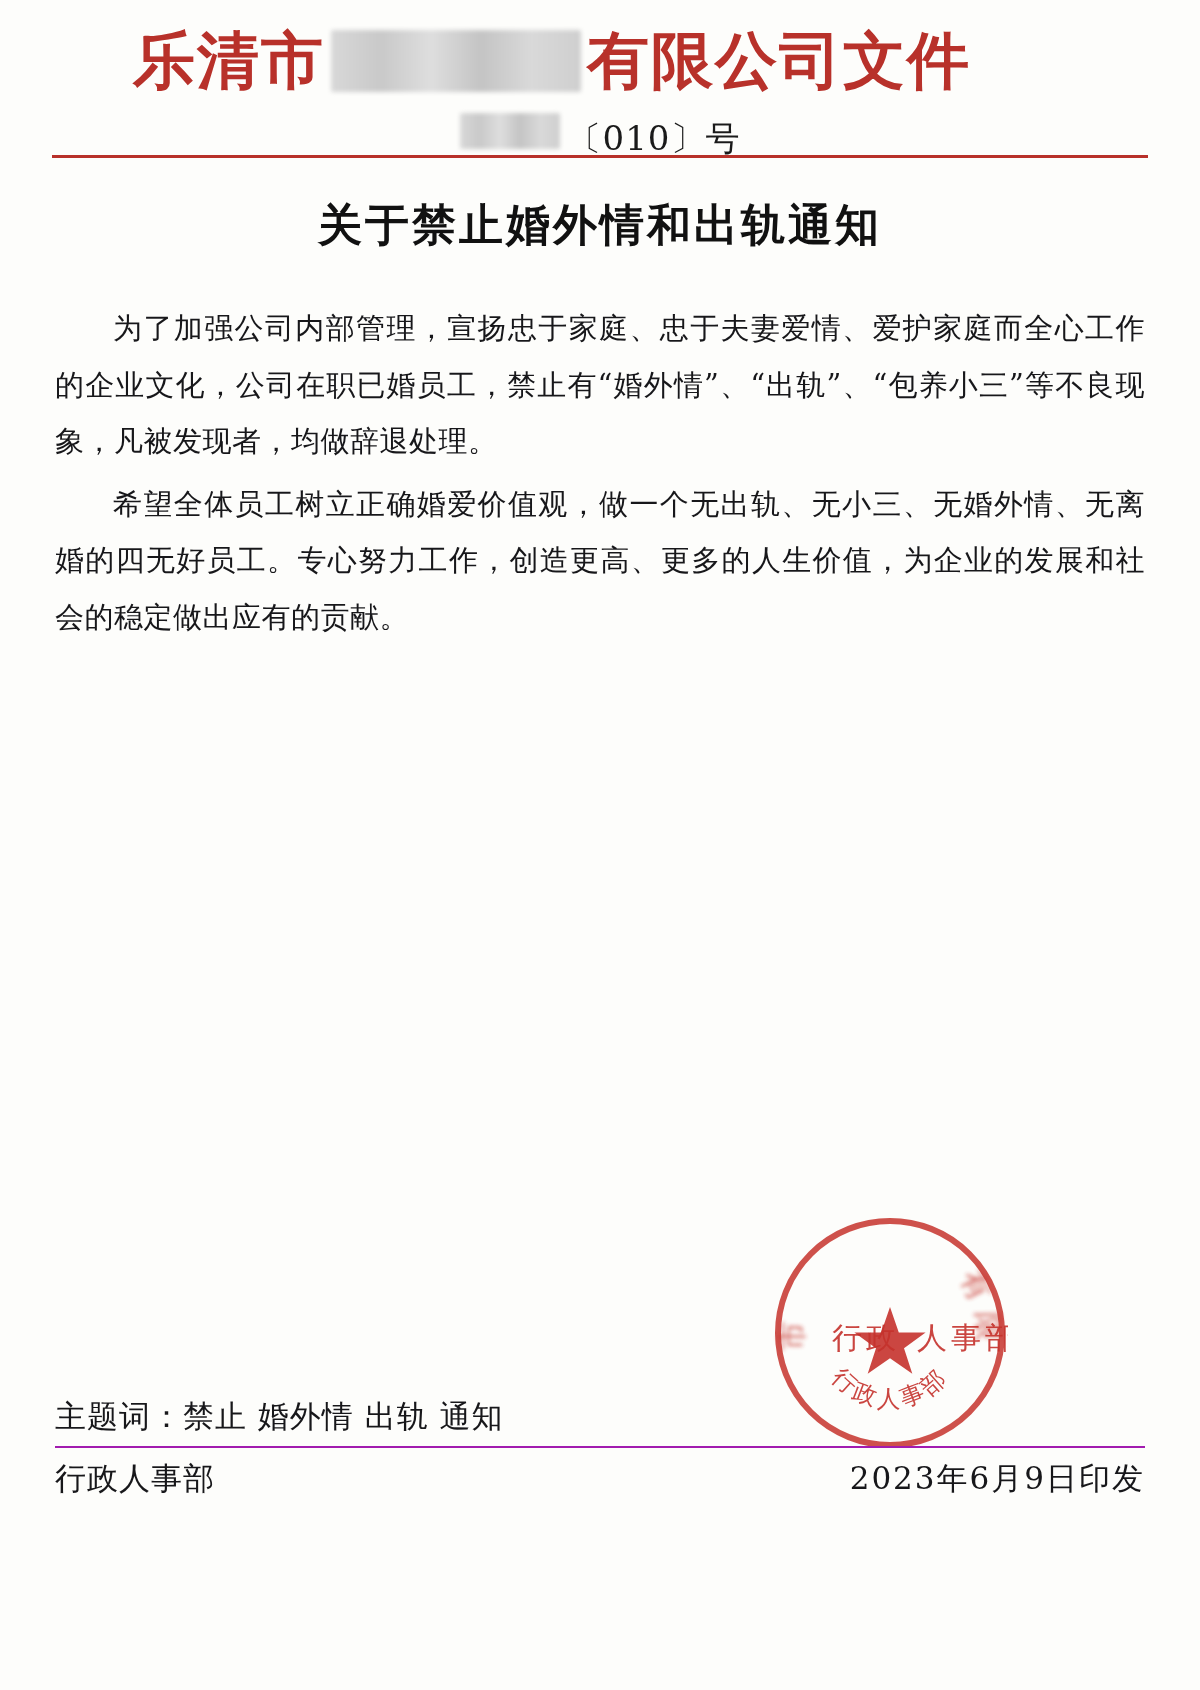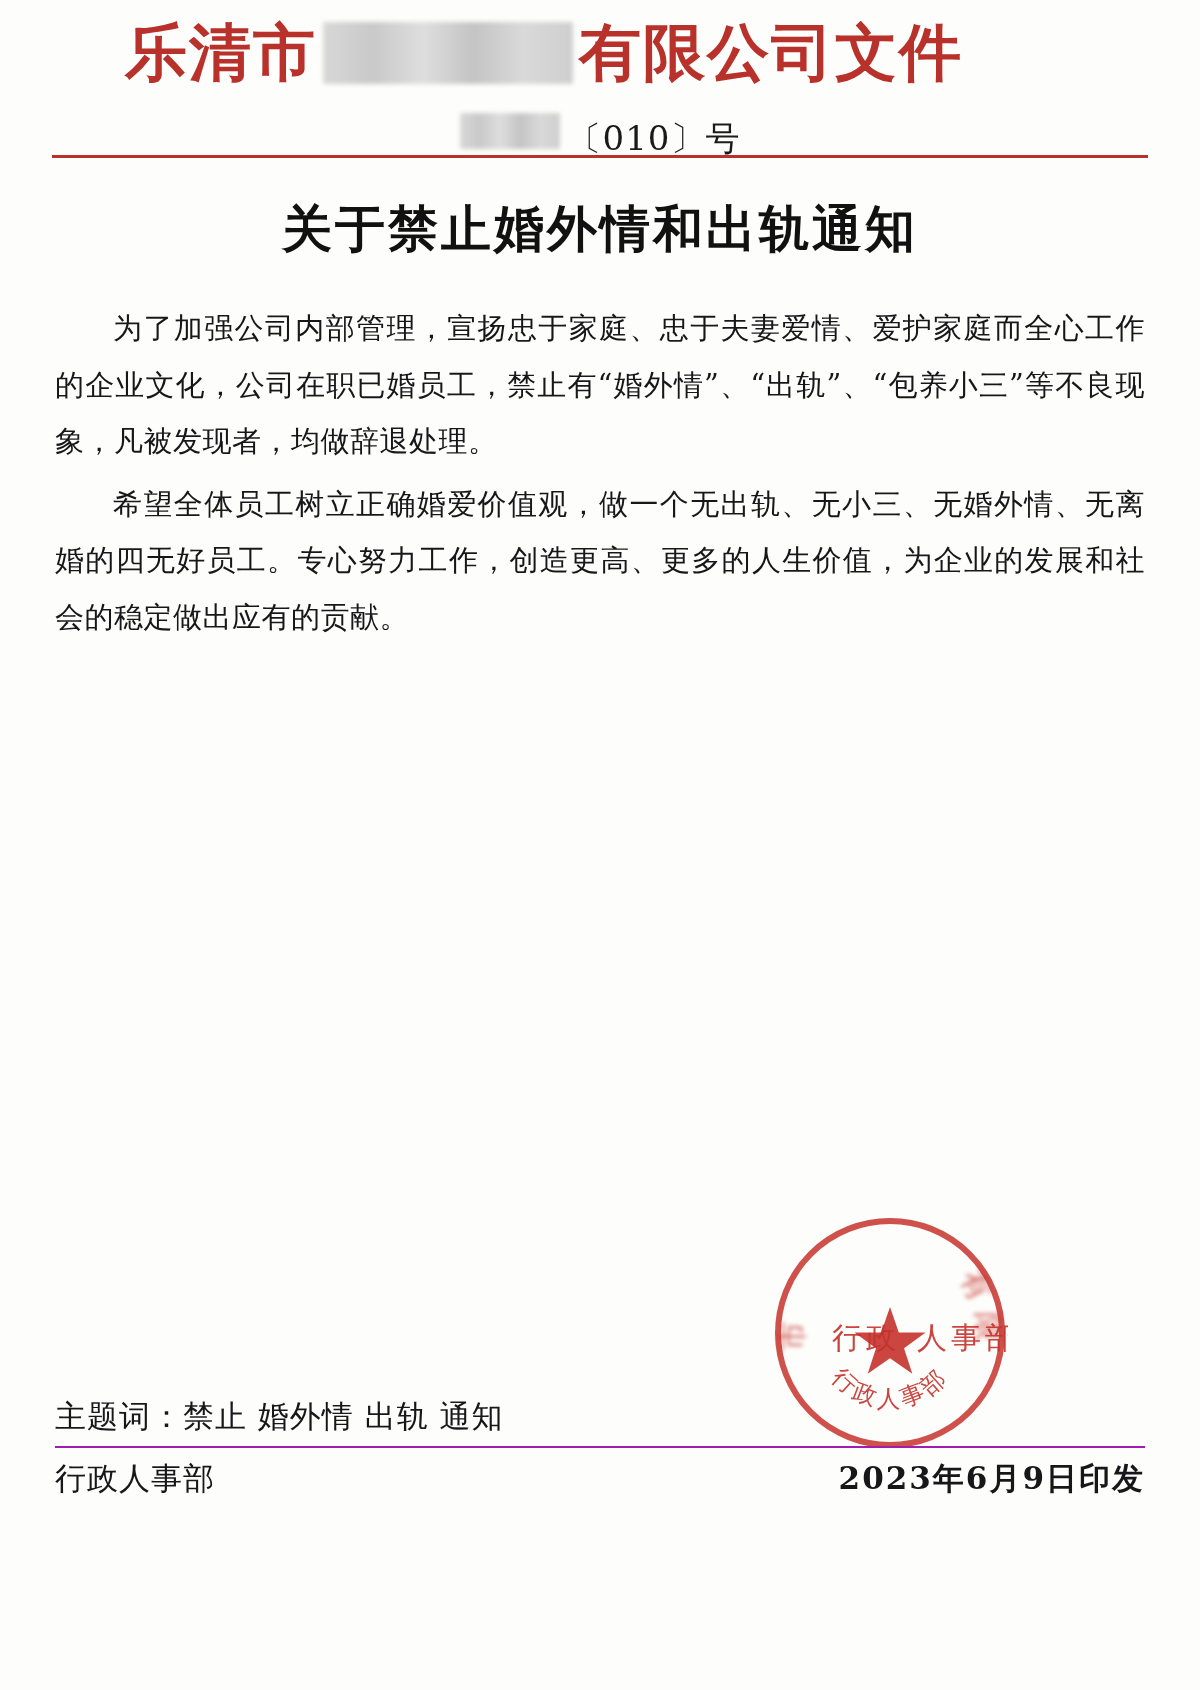--- a/index.html
+++ b/index.html
@@ -20,24 +20,25 @@
     left: 0; top: 0;
     width: 1200px;
     height: 1690px;
     background: #fdfdfb;
   }
 
   
   .masthead {
     position: absolute;
     left: 0;
-    top: 16px;
+    top: 24px;
     width: 1088px;
     text-align: center;
     white-space: nowrap;
+    padding-left: 8px;
   }
   .masthead-line {
     display: inline-block;
     font-family: "DejaVu Serif", "Liberation Serif", serif;
     font-weight: bold;
     font-size: 62px;
     letter-spacing: 2px;
     color: #b8312a;
     line-height: 1.2;
     vertical-align: middle;
@@ -89,21 +90,21 @@
     background: #b8312a;
   }
 
   
   .doc-title {
     position: absolute;
     top: 196px;
     left: 0;
     width: 1200px;
     text-align: center;
-    font-size: 50px;
+    font-size: 44px;
     font-weight: bold;
     letter-spacing: 3px;
     color: #111;
     font-family: "DejaVu Serif", "Liberation Serif", serif;
   }
 
   
   .body-text {
     position: absolute;
     left: 55px;
@@ -146,21 +147,21 @@
     white-space: nowrap;
     letter-spacing: 1px;
   }
   .footer-line.last {
     border-bottom: none;
     display: flex;
     justify-content: space-between;
     align-items: baseline;
     padding-top: 10px;
   }
-  .footer-date { font-size: 31px; letter-spacing: 2px; font-weight: bold; }
+  .footer-date { font-size: 31px; letter-spacing: 2px; }
 </style>
 </head>
 <body>
 
 <div class="page">
 
   <div class="masthead">
     <span class="masthead-line">乐清市</span><span class="redact redact-name"></span><span class="masthead-line">有限公司文件</span>
   </div>
 

